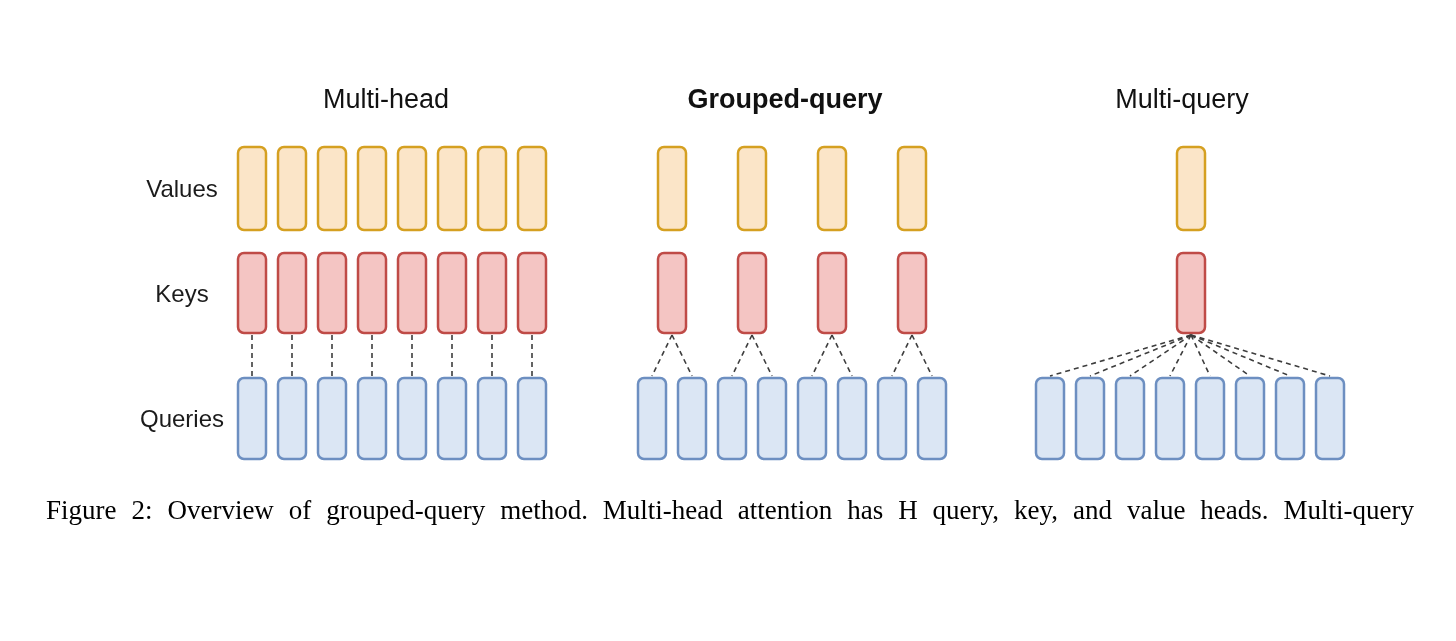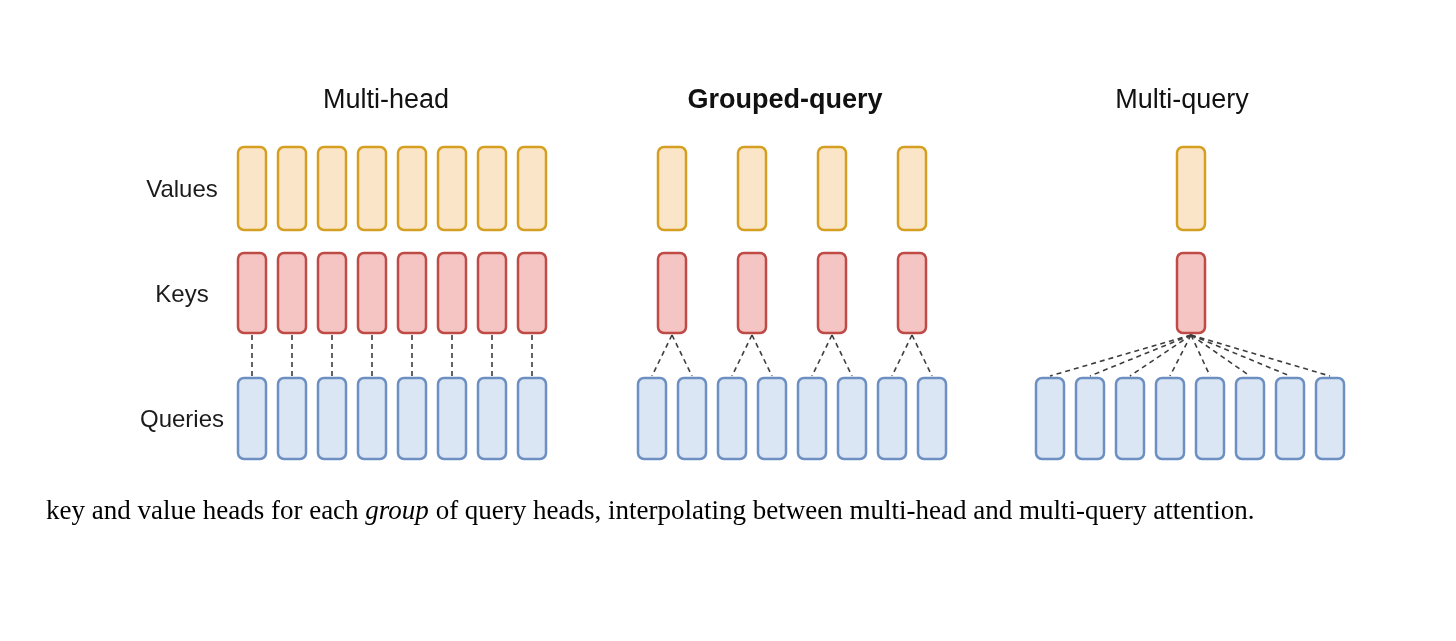--- a/index.html
+++ b/index.html
@@ -94,16 +94,16 @@
       <line x1="1191" y1="335" x2="1090" y2="376" stroke="#3D3D3D" stroke-width="1.6" stroke-dasharray="5 4"></line>
       <line x1="1191" y1="335" x2="1130" y2="376" stroke="#3D3D3D" stroke-width="1.6" stroke-dasharray="5 4"></line>
       <line x1="1191" y1="335" x2="1170" y2="376" stroke="#3D3D3D" stroke-width="1.6" stroke-dasharray="5 4"></line>
       <line x1="1191" y1="335" x2="1210" y2="376" stroke="#3D3D3D" stroke-width="1.6" stroke-dasharray="5 4"></line>
       <line x1="1191" y1="335" x2="1250" y2="376" stroke="#3D3D3D" stroke-width="1.6" stroke-dasharray="5 4"></line>
       <line x1="1191" y1="335" x2="1290" y2="376" stroke="#3D3D3D" stroke-width="1.6" stroke-dasharray="5 4"></line>
       <line x1="1191" y1="335" x2="1330" y2="376" stroke="#3D3D3D" stroke-width="1.6" stroke-dasharray="5 4"></line>
     </svg>
 
   <div class="caption">
-    <div class="cap-line"><span>key and value heads for each </span><i>group</i><span> of query heads, interpolating between multi-head and multi-query attention.</span></div>
+    <div class="cap-line just">Figure 2: Overview of grouped-query method. Multi-head attention has H query, key, and value heads. Multi-query</div>
   </div>
 
 </div>
 
 </body></html>

